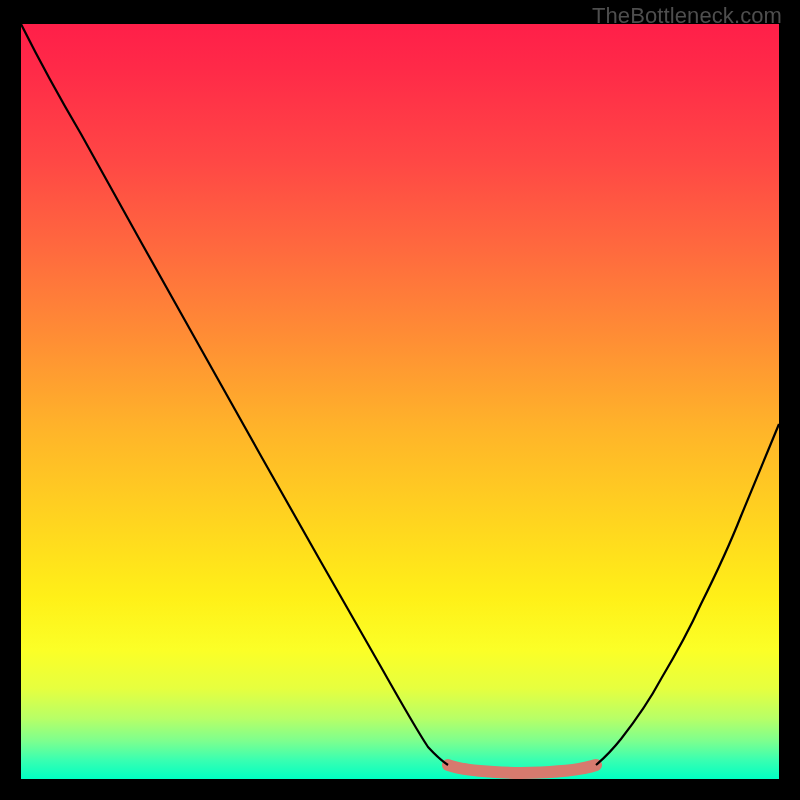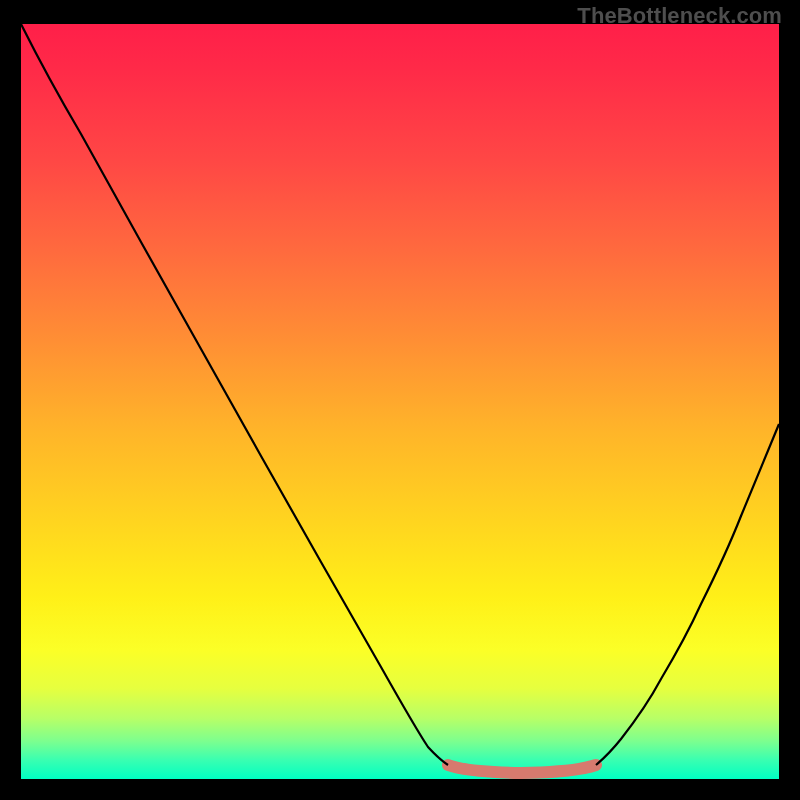--- a/index.html
+++ b/index.html
@@ -42,21 +42,21 @@
       #00ffc3 100%
     );
     overflow: hidden;
   }
   .watermark {
     position: absolute;
     top: 3px;
     right: 18px;
     color: #4e4e4e;
     font-size: 22px;
-    font-weight: 700;
+    font-weight: 400;
     letter-spacing: 0.1px;
   }
   svg.curves {
     position: absolute;
     inset: 0;
     width: 100%;
     height: 100%;
   }
   .curve-black {
     stroke: #000;

